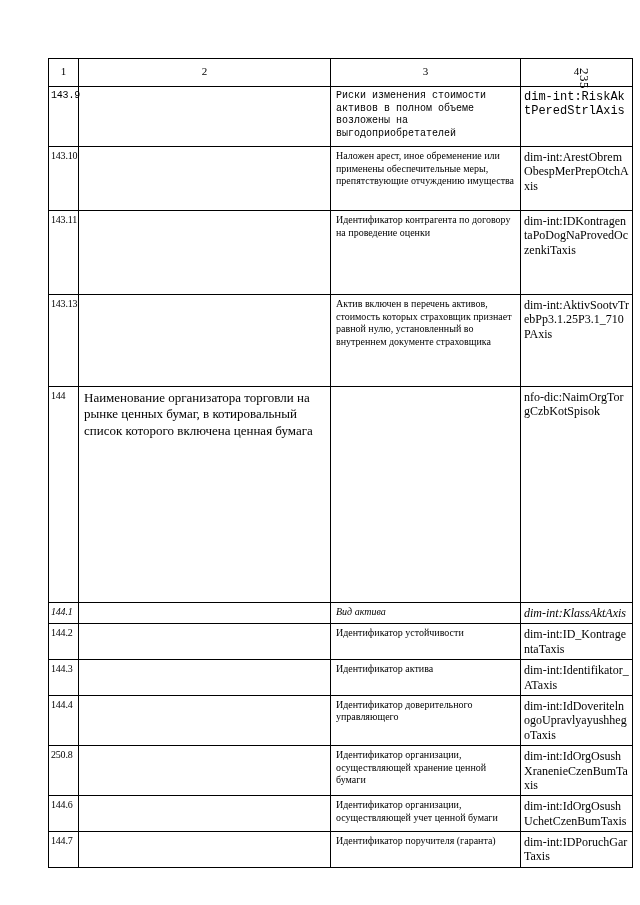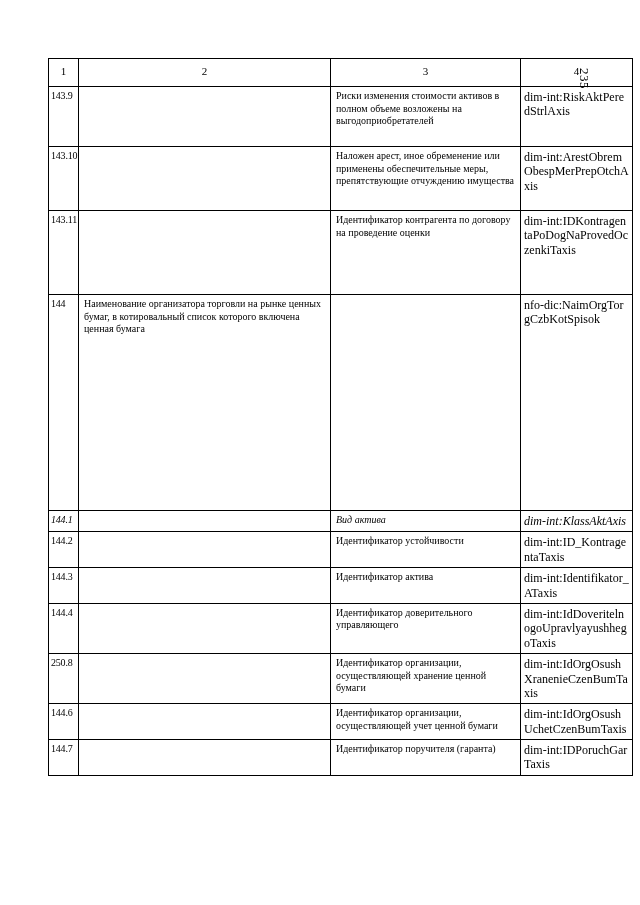--- a/index.html
+++ b/index.html
@@ -48,21 +48,21 @@
     font-size: 11px;
     padding: 6px 2px;
   }
   td.cell-num {
     font-size: 10px;
     white-space: nowrap;
     padding: 3px 1px 0 2px;
     letter-spacing: -0.2px;
   }
   td.cell-name {
-    font-size: 10px;
+    font-size: 13px;
     line-height: 1.25;
     padding: 3px 5px;
   }
   td.cell-desc {
     font-size: 10px;
     line-height: 1.25;
     padding: 3px 5px;
   }
   td.cell-code {
     font-size: 12px;
@@ -85,21 +85,21 @@
       <col class="c4">
   </colgroup>
   <tbody>
     <tr style="height:28px;">
       <th>1</th>
       <th>2</th>
       <th>3</th>
       <th>4</th>
     </tr>
 
-    <tr style="height:60px;">
+    <tr style="height:60px;font-family:Liberation Mono, monospace;">
       <td class="cell-num">143.9</td>
       <td class="cell-name"></td>
       <td class="cell-desc">Риски изменения стоимости активов в полном объеме возложены на выгодоприобретателей</td>
       <td class="cell-code">dim-int:RiskAktPeredStrlAxis</td>
     </tr>
 
     <tr style="height:64px;padding-left:8px;">
       <td class="cell-num">143.10</td>
       <td class="cell-name"></td>
       <td class="cell-desc">Наложен арест, иное обременение или применены обеспечительные меры, препятствующие отчуждению имущества</td>
@@ -107,20 +107,26 @@
     </tr>
 
     <tr style="height:84px;padding-left:12px;">
       <td class="cell-num">143.11</td>
       <td class="cell-name"></td>
       <td class="cell-desc">Идентификатор контрагента по договору на проведение оценки</td>
       <td class="cell-code">dim-int:IDKontragentaPoDogNaProvedOczenkiTaxis</td>
     </tr>
 
 
+    <tr style="height:92px;">
+      <td class="cell-num">143.13</td>
+      <td class="cell-name"></td>
+      <td class="cell-desc">Актив включен в перечень активов, стоимость которых страховщик признает равной нулю, установленный во внутреннем документе страховщика</td>
+      <td class="cell-code">dim-int:AktivSootvTrebPp3.1.25P3.1_710PAxis</td>
+    </tr>
 
     <tr style="height:216px;">
       <td class="cell-num">144</td>
       <td class="cell-name">Наименование организатора торговли на рынке ценных бумаг, в котировальный список которого включена ценная бумага</td>
       <td class="cell-desc"></td>
       <td class="cell-code">nfo-dic:NaimOrgTorgCzbKotSpisok</td>
     </tr>
 
     <tr style="height:20px;font-style:italic;">
       <td class="cell-num">144.1</td>

